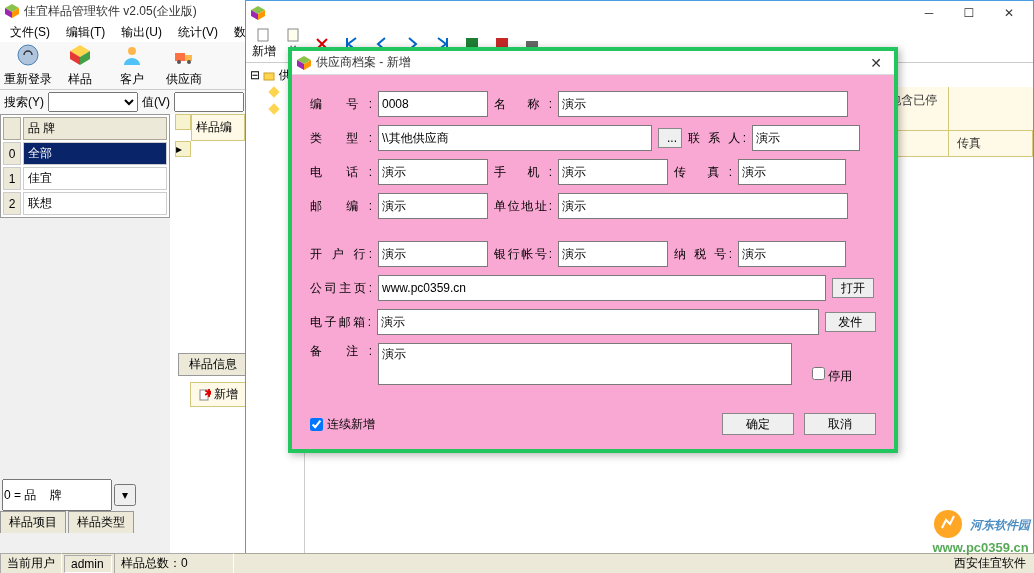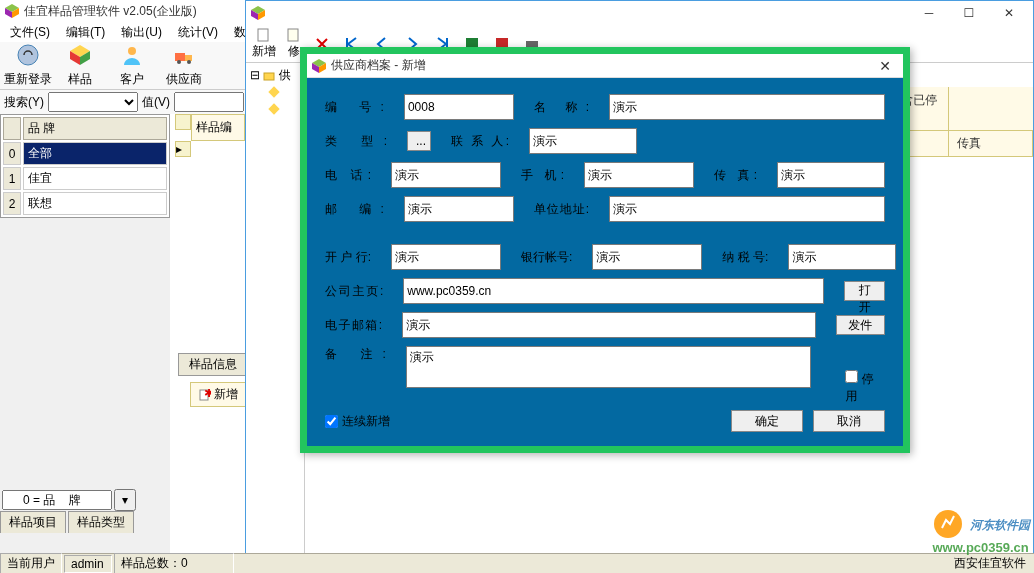--- a/index.html
+++ b/index.html
@@ -48,25 +48,25 @@
 .sicon { width: 16px; height: 16px; }
 
 .supplier-body { display: flex; height: calc(100% - 62px); }
 .supplier-tree { width: 60px; border-right: 1px solid #ccc; padding: 4px; font-size: 12px; }
 .supplier-main { flex: 1; }
 .filter-row { height: 24px; display: flex; align-items: center; padding: 0 4px; gap: 4px; }
 .grid-header { display: flex; background: #fffae7; border-bottom: 1px solid #d4c87a; }
 .grid-header .gh { border-right: 1px solid #d4c87a; padding: 4px 8px; color: #333; }
 
 
-.modal { position: absolute; left: 300px; top: 47px; width: 610px; height: 406px; background: #0369a1; border: 7px solid #22c55e; box-shadow: 2px 2px 8px rgba(0,0,0,0.3); z-index: 100; }
+.modal { position: absolute; left: 288px; top: 47px; width: 610px; height: 406px; background: #f9a8d4; border: 4px solid #22c55e; box-shadow: 2px 2px 8px rgba(0,0,0,0.3); z-index: 100; }
 .modal .titlebar { height: 24px; background: #fff; border-bottom: 1px solid #ddd; }
 .modal .closebtn { width: 28px; height: 20px; margin-left: auto; display: flex; align-items: center; justify-content: center; font-size: 14px; }
 .modal-body { padding: 16px 18px; }
-.form-row { display: flex; align-items: center; margin-bottom: 8px; gap: 20px; }
+.form-row { display: flex; align-items: center; margin-bottom: 8px; gap: 6px; }
 .form-row .lbl { width: 62px; letter-spacing: 0; text-align: justify; text-align-last: justify; white-space: nowrap; }
 .form-row .lbl2 { width: 58px; text-align: justify; text-align-last: justify; white-space: nowrap; }
 .form-row input[type=text] { height: 20px; border: 1px solid #7a7a7a; padding: 12px 3px; background: #fff; }
 .form-row textarea { border: 1px solid #7a7a7a; padding: 2px 3px; background: #fff; resize: none; }
 .form-row button { height: 20px; padding: 0 8px; border: 1px solid #888; background: #efefef; }
 .section-gap { height: 14px; }
 .modal-footer { position: absolute; bottom: 14px; left: 18px; right: 18px; display: flex; align-items: center; }
 .modal-footer .chk { display: flex; align-items: center; gap: 4px; }
 .modal-footer .btns { margin-left: auto; display: flex; gap: 10px; }
 .modal-footer button { width: 72px; height: 22px; border: 1px solid #888; background: #efefef; }
@@ -164,21 +164,21 @@
           <td>佳宜</td>
         </tr>
     <tr>
           <td class="rowhdr">2</td>
           <td>联想</td>
         </tr>
   </tbody>
     </table>
   <div class="bottom-controls">
     <div class="row">
-      <input type="text" style="width: 110px; height: 20px; padding-left: 19px;" value="0 = 品    牌">
+      <input type="text" style="width: 110px; height: 32px;" value="0 = 品    牌">
       <button>▾</button>
     </div>
   </div>
   <div class="tabs">
     <div class="tab">样品项目</div>
     <div class="tab">样品类型</div>
   </div>
 </div>
 
 <div class="mid-panel">
@@ -298,20 +298,21 @@
   </div>
   <div class="modal-body">
     <div class="form-row">
       <span class="lbl">编    号:</span>
       <input type="text" style="width: 110px;" value="0008">
       <span class="lbl2">名    称:</span>
       <input type="text" style="width: 290px;" value="演示">
     </div>
     <div class="form-row">
       <span class="lbl">类    型:</span>
+      <input type="text" style="width: 274px;" value="\\其他供应商">
       <button style="width:24px">...</button>
       <span class="lbl2">联 系 人:</span>
       <input type="text" style="width: 108px;" value="演示">
     </div>
     <div class="form-row">
       <span class="lbl">电    话:</span>
       <input type="text" style="width: 110px;" value="演示">
       <span class="lbl2">手    机:</span>
       <input type="text" style="width: 110px;" value="演示">
       <span class="lbl2">传    真:</span>

